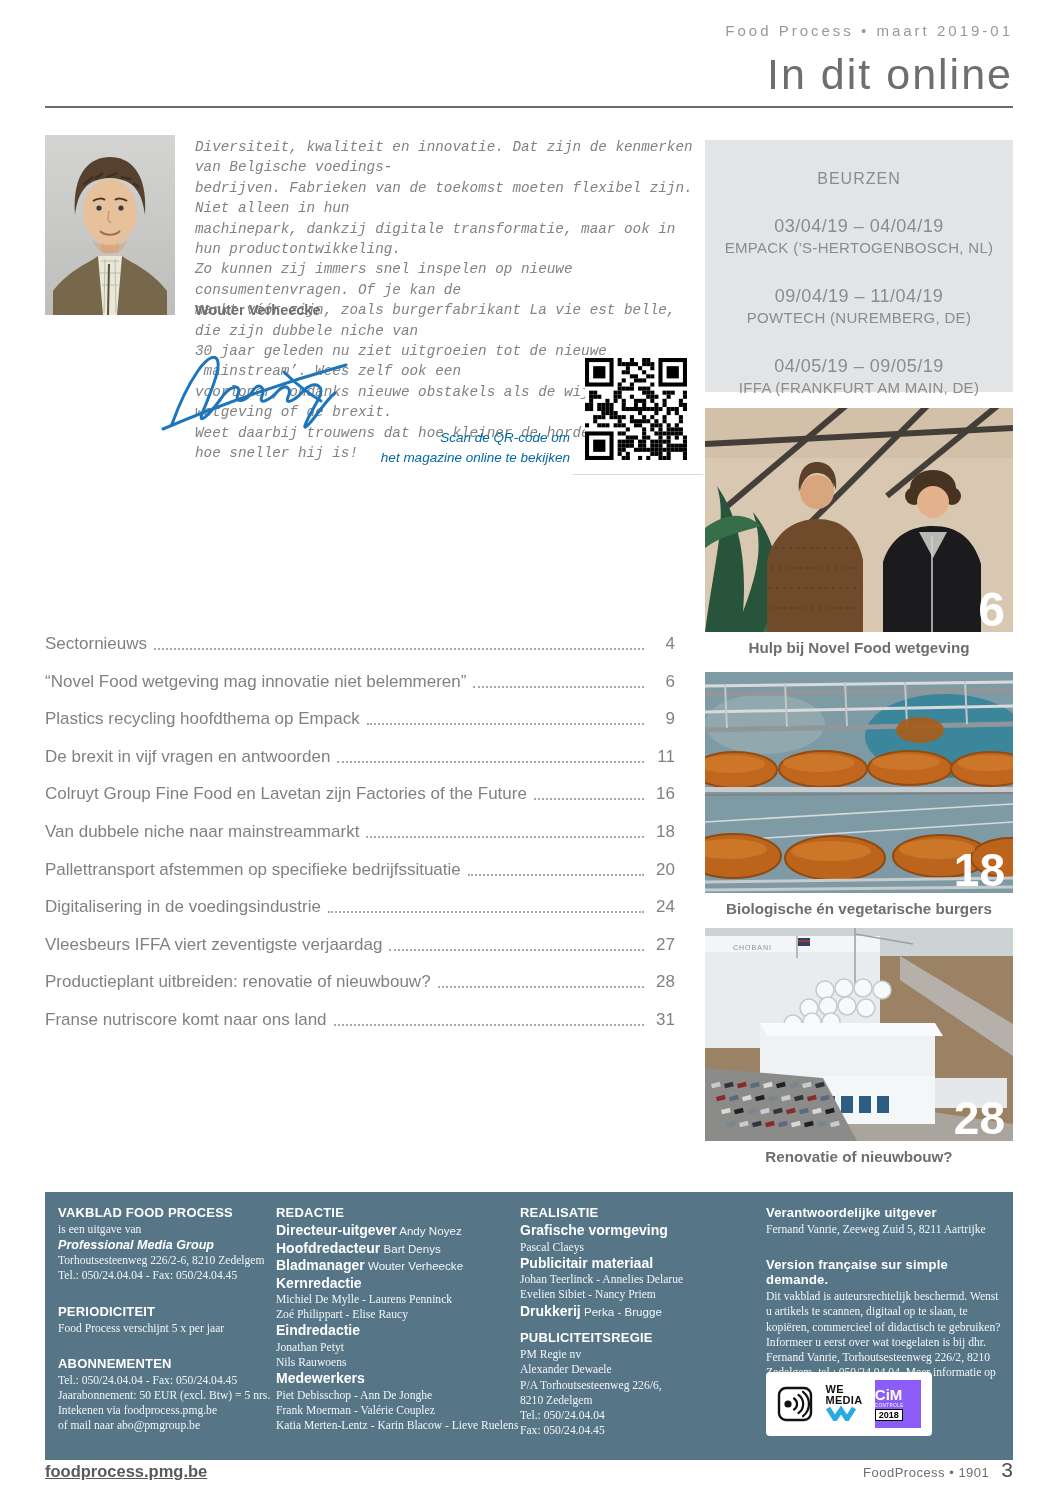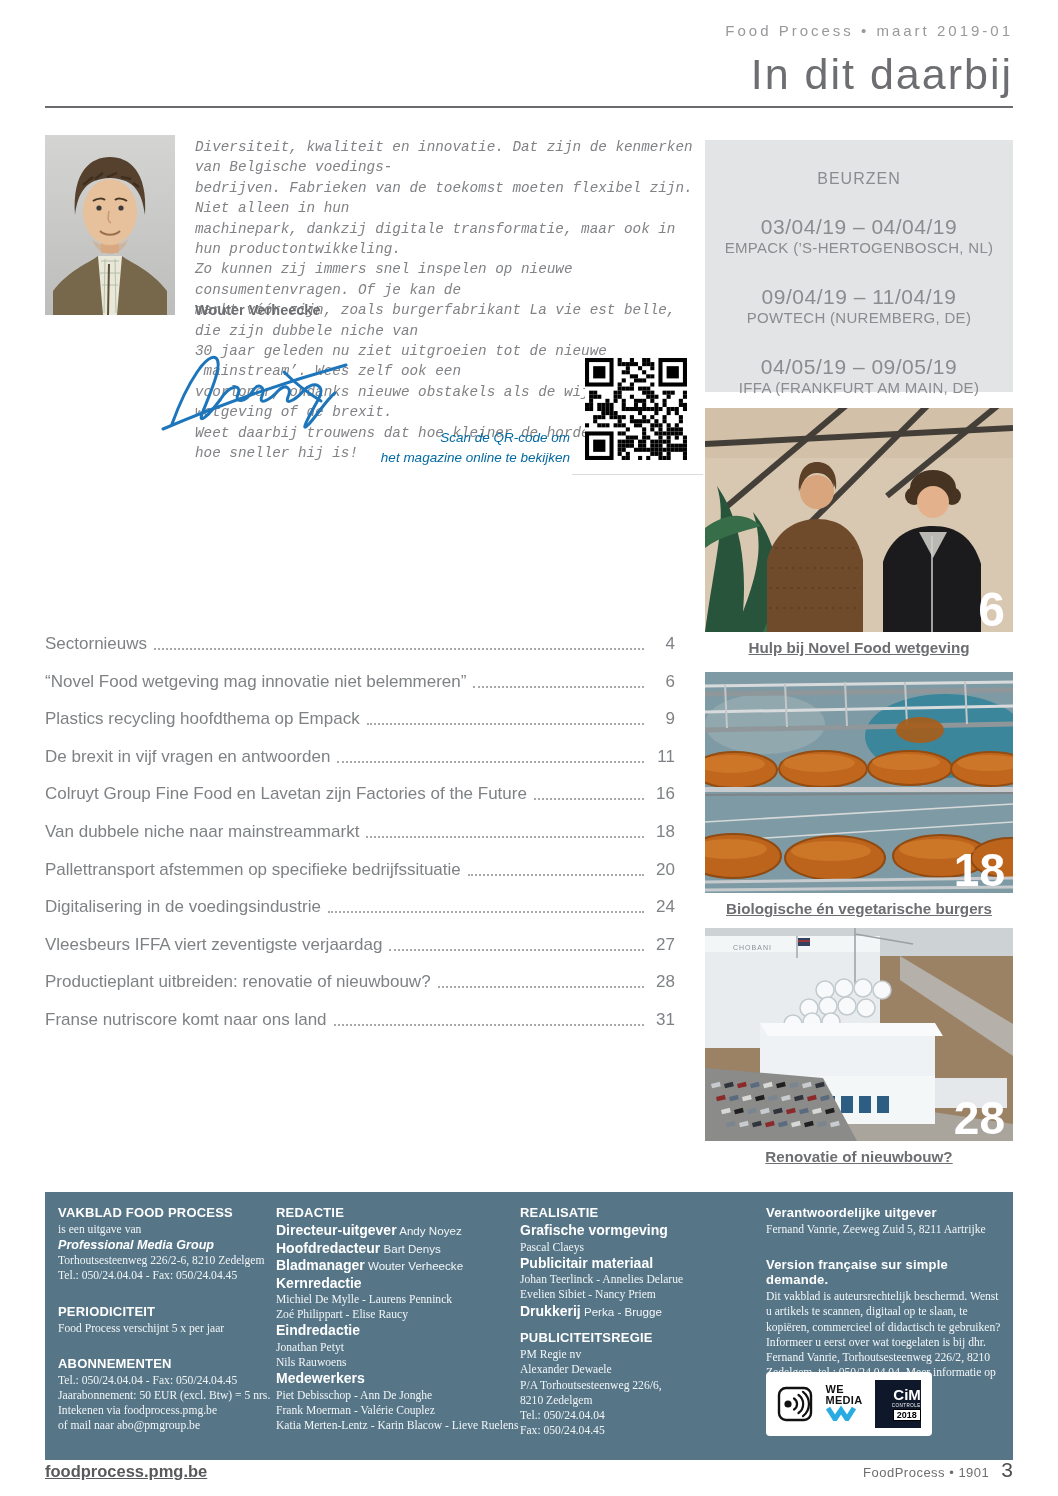--- a/index.html
+++ b/index.html
@@ -14,70 +14,70 @@
   
   .headshot{position:absolute;left:45px;top:135px;width:130px;height:180px;}
   .intro-text{position:absolute;left:195px;top:137px;width:505px;font-size:14.3px;line-height:20.4px;
     font-style:italic;color:#808285;white-space:pre-line;font-family:Liberation Mono, monospace;}
   .intro-author{position:absolute;left:195px;top:302px;font-size:14.5px;font-weight:bold;color:#6d6e71;}
   
   .beurzen{position:absolute;left:705px;top:140px;width:308px;height:252px;background:#e3e4e5;
     color:#8a8c8f;text-align:center;box-sizing:border-box;padding-top:30px;}
   .bz-title{font-size:16px;letter-spacing:1px;}
   .bz-event{margin-top:21px;line-height:21px;}
-  .bz-date{font-size:21px;letter-spacing:.5px;margin-top:28px;}
+  .bz-date{font-size:18px;letter-spacing:.5px;margin-top:28px;}
   .bz-name{font-size:15px;letter-spacing:.3px;}
   
   .signature{position:absolute;left:158px;top:336px;width:195px;height:100px;}
   .qr-caption{position:absolute;left:330px;top:428px;width:240px;text-align:right;font-style:italic;
     font-size:13.5px;line-height:19.5px;color:#0369a1;white-space:pre-line;}
   .qr{position:absolute;left:585px;top:358px;width:102px;height:102px;}
   .qr-divider{position:absolute;left:572px;top:474px;width:131px;height:1px;background:#d9dadb;}
   
   .toc{position:absolute;left:45px;top:634px;width:630px;}
   .toc-row{display:flex;align-items:baseline;font-size:17px;color:#7f8285;margin-bottom:17.6px;}
   .toc-title{white-space:nowrap;}
   .toc-leader{flex:1;border-bottom:2px dotted #a6a8ab;margin:0 7px;align-self:flex-end;margin-bottom:4px;}
   .toc-page{min-width:24px;text-align:right;}
   
   .feature{position:absolute;left:705px;width:308px;}
   .feature .img{width:308px;display:block;}
-  .feature .caption{margin-top:7px;text-align:center;font-weight:bold;font-size:15.2px;color:#6d6e71;text-decoration:underline;}
+  .feature .caption{margin-top:7px;text-align:center;font-weight:bold;font-size:15.2px;color:#6d6e71;}
   #feature-1{top:408px;} #feature-2{top:672px;} #feature-3{top:928px;}
   
   .colophon{position:absolute;left:45px;top:1192px;width:968px;height:268px;background:#567688;
     box-sizing:border-box;padding:13px 10px 12px 13px;color:#f2f5f6;
     display:grid;grid-template-columns:218px 244px 246px 1fr;}
   .cl-h{font-size:13px;font-weight:bold;color:#fff;margin:10px 0 2px 0;letter-spacing:.2px;}
   .cl-col > .cl-h:first-child{margin-top:0;}
   .cl-line{font-size:11.6px;line-height:15.2px;font-family:Liberation Serif, serif;}
   .cl-boldline{font-size:12.6px;line-height:16px;font-weight:bold;color:#fff;font-style:italic;}
   .cl-entry{font-size:11.6px;line-height:16.5px;}
   .cl-entry b{font-size:14px;color:#fff;}
   .cl-gap{height:10px;}
   .logos{position:absolute;left:721px;top:180px;width:166px;height:64px;background:#ffffff;border-radius:4px;
     display:flex;align-items:center;justify-content:space-around;padding:0 5px;box-sizing:border-box;}
   .wemedia{color:#111;font-weight:bold;font-size:11px;line-height:11px;white-space:pre-line;letter-spacing:.3px;}
-  .cim{background:#0f172a;color:#fff;width:46px;height:48px;text-align:center;display:flex;flex-direction:column;
-    align-items:flex-end;justify-content:center;}
+  .cim{background:#8b5cf6;color:#fff;width:46px;height:48px;text-align:center;display:flex;flex-direction:column;
+    align-items:flex-start;justify-content:center;}
   .cim .cim-main{font-weight:bold;font-size:15px;line-height:14px;}
   .cim .cim-sub{font-size:4.5px;letter-spacing:.5px;margin-top:1px;}
   .cim .cim-year{background:#fff;color:#000;font-size:9px;font-weight:bold;padding:0 3px;margin-top:1px;border:1px solid #000;}
   
   .footer{position:absolute;left:45px;top:1458px;width:968px;display:flex;justify-content:space-between;align-items:baseline;gap:27px;}
   .footer-site{font-size:16.5px;font-weight:bold;color:#58595b;text-decoration:underline;}
   .footer-right{display:flex;align-items:baseline;}
   .footer-issue{font-size:13px;color:#6d6e71;letter-spacing:.5px;}
   .footer-page{font-size:21px;color:#4d4e50;margin-left:12px;}
 </style>
 </head>
 <body>
 
 <div class="issue-label">Food Process • maart 2019-01</div>
-<div class="page-title">In dit daarbij</div>
+<div class="page-title">In dit online</div>
 <div class="header-rule"></div>
 
 <div class="headshot">
   <svg width="130" height="180" viewBox="0 0 130 180">
     <defs>
         <linearGradient id="hsbg" x1="0" y1="0" x2="0" y2="1">
       <stop offset="0" stop-color="#d4d5d3"></stop>
           <stop offset="1" stop-color="#bdbebc"></stop>
         </linearGradient>
       </defs>

